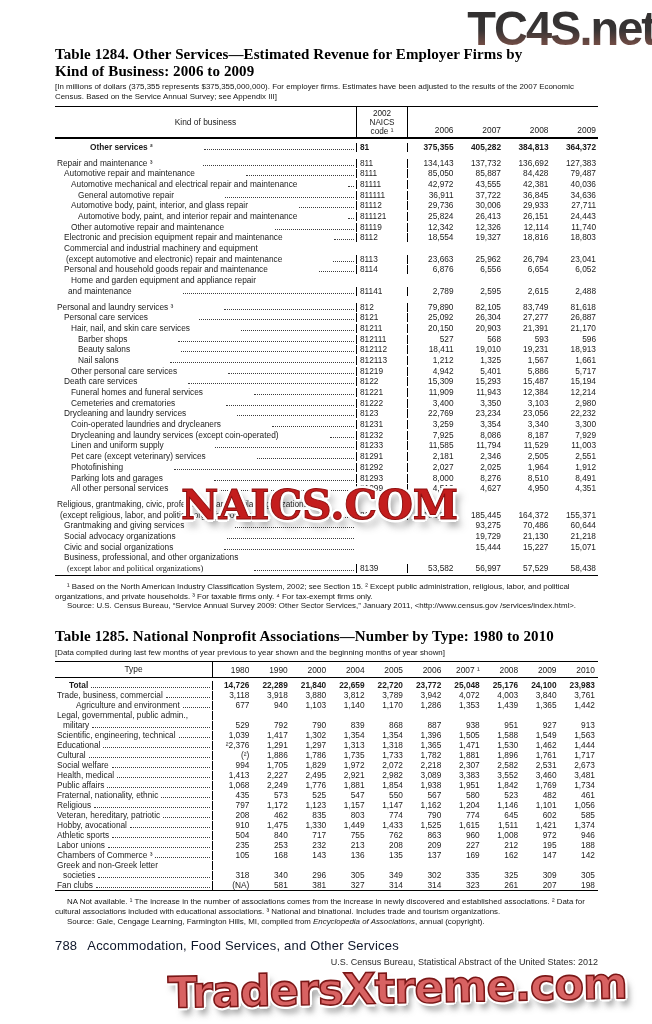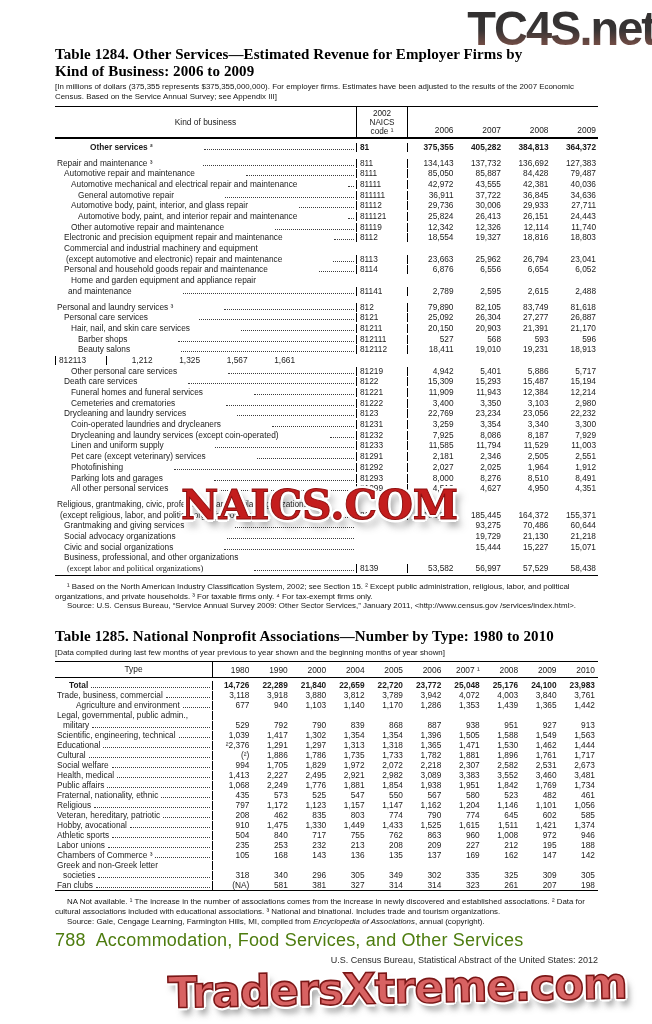--- a/index.html
+++ b/index.html
@@ -42,21 +42,21 @@
   .lab85{width:158px;box-sizing:border-box;border-right:1px solid #000;display:flex;
          align-items:flex-end;overflow:hidden;white-space:nowrap;}
   .val85{width:38.4px;box-sizing:border-box;text-align:right;padding-right:2px;}
 
   
   .fnote{font-size:7.9px;line-height:9.7px;margin-top:6px;text-indent:12px;color:#141414;}
   .src{font-size:7.9px;line-height:9.7px;text-indent:12px;color:#141414;}
   .gap18{height:17px;}
 
   
-  .pg-footer{margin-top:4px;font-size:18px;color:#4d7c0f;letter-spacing:.2px;}
+  .pg-footer{margin-top:12px;font-size:13px;color:#0f172a;letter-spacing:.2px;}
   .pg-footer .num{margin-right:10px;}
   .pub{font-size:9px;text-align:right;margin-top:4px;color:#2b2b2b;}
 
   
   .wm-top{position:absolute;top:0px;right:-3px;z-index:20;
           font-family:"Liberation Sans",sans-serif;font-weight:bold;font-size:47px;
           letter-spacing:-2px;transform:scaleY(1.04);
           background:linear-gradient(180deg,#2e2e2e 0%,#383434 55%,#7c5148 85%,#9a675c 100%);
           -webkit-background-clip:text;background-clip:text;color:transparent;}
   .wm-mid{position:absolute;left:181px;top:481px;z-index:20;
@@ -318,20 +318,24 @@
               <div class="txt" style="padding-left: 23px;">Beauty salons</div>
               <div class="lead"></div>
             </div>
             <div class="code84">812112</div>
             <div class="val84">18,411</div>
             <div class="val84">19,010</div>
             <div class="val84">19,231</div>
             <div class="val84">18,913</div>
           </div>
           <div class="r84">
+            <div class="lab84">
+              <div class="txt" style="padding-left: 23px;">Nail salons</div>
+              <div class="lead"></div>
+            </div>
             <div class="code84">812113</div>
             <div class="val84">1,212</div>
             <div class="val84">1,325</div>
             <div class="val84">1,567</div>
             <div class="val84">1,661</div>
           </div>
           <div class="r84">
             <div class="lab84">
               <div class="txt" style="padding-left: 16px;">Other personal care services</div>
               <div class="lead"></div>

